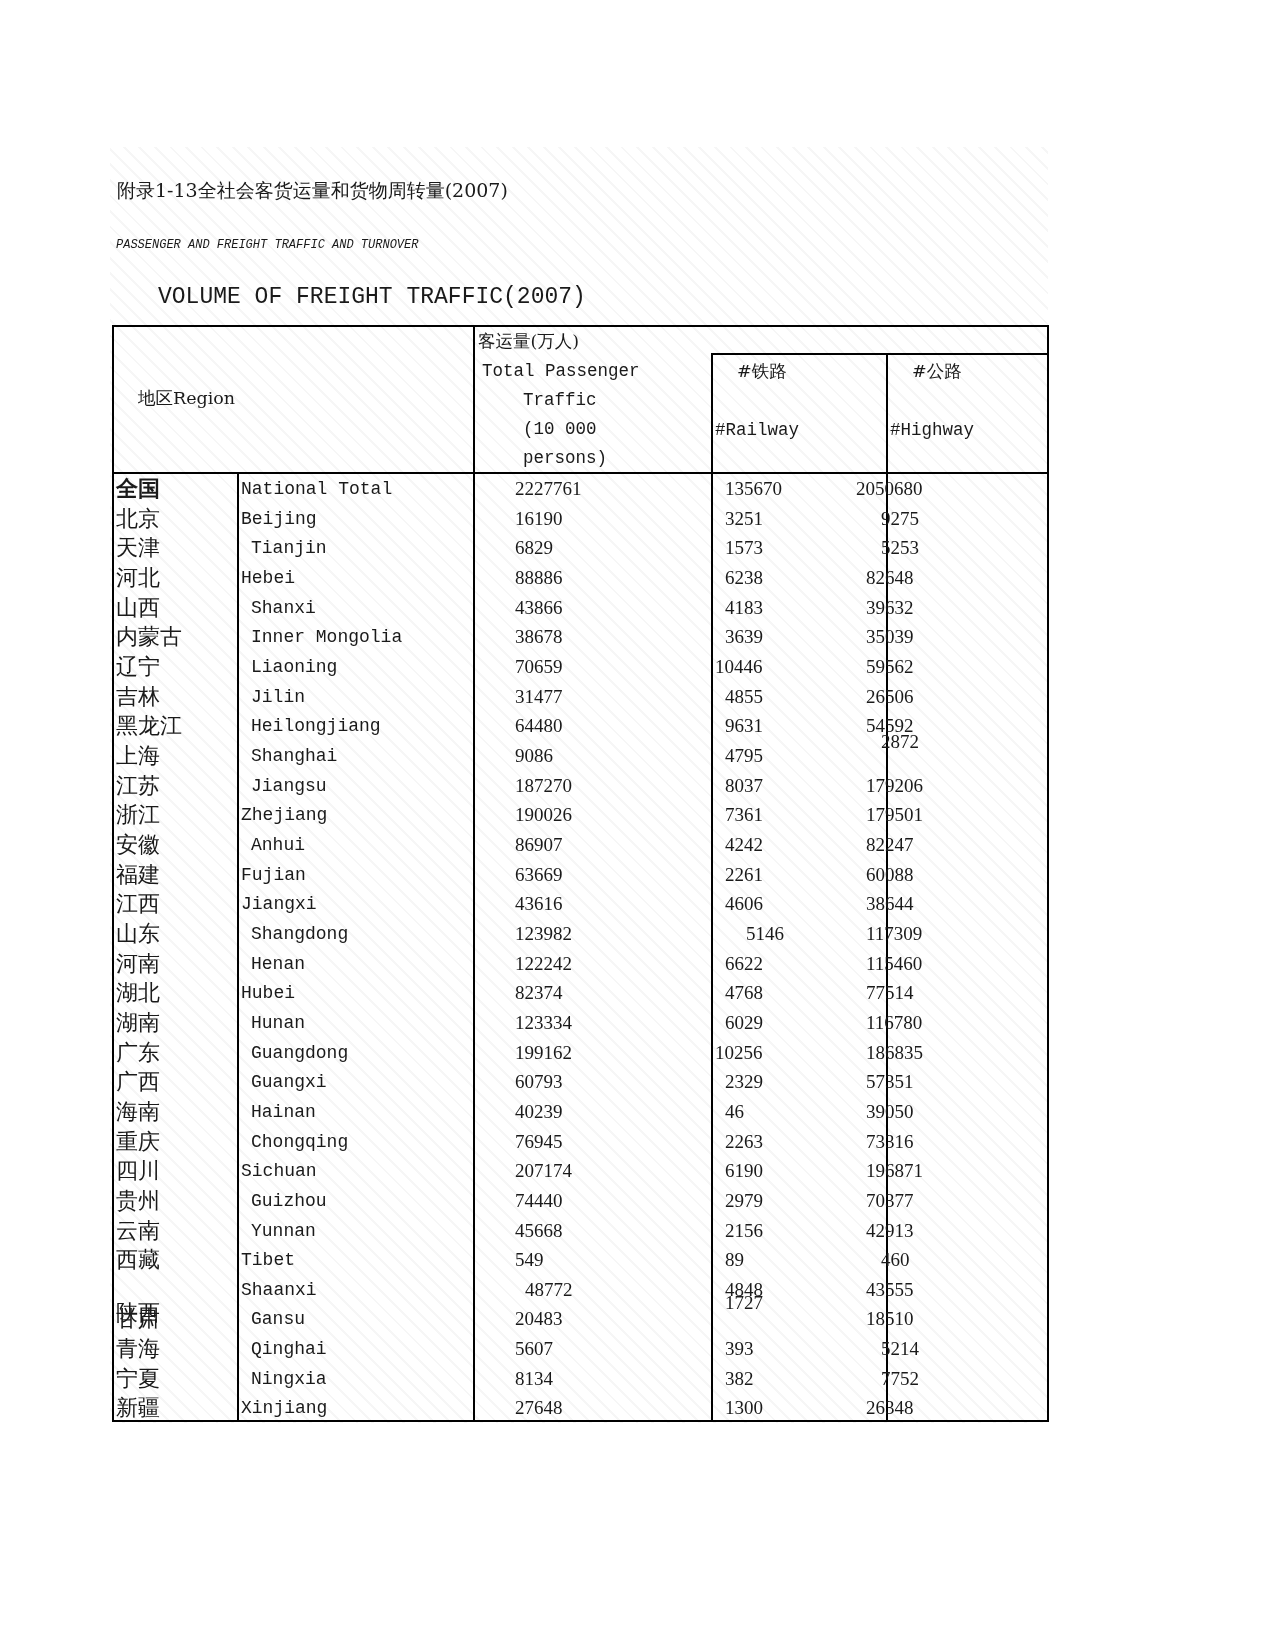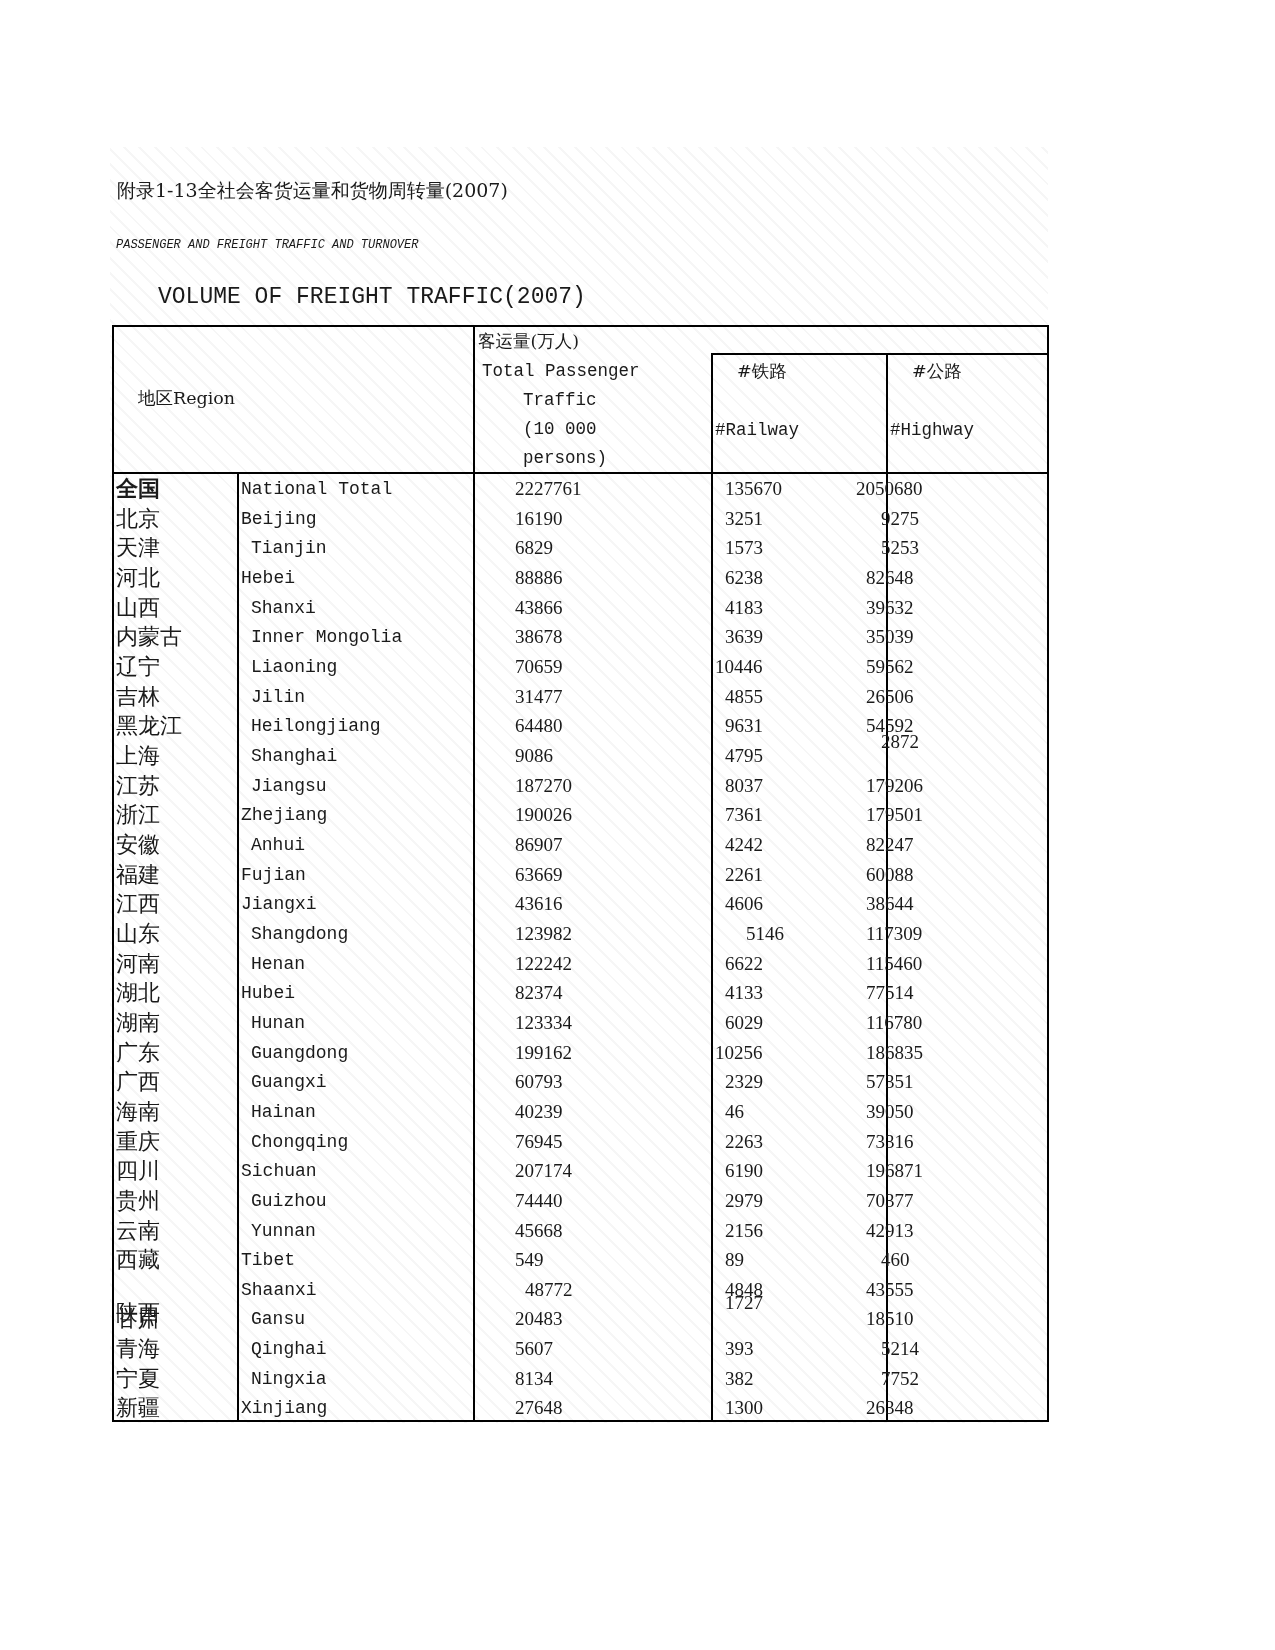--- a/index.html
+++ b/index.html
@@ -140,21 +140,21 @@
       <div class="txt num" style="left: 613px; top: 597.9px; margin-left: 21px;">5146</div>
       <div class="txt num" style="left: 754px; top: 597.9px;">117309</div>
       <div class="txt cn" style="left: 4px; top: 627.56px;">河南</div>
       <div class="txt " style="left: 139px; top: 627.56px;">Henan</div>
       <div class="txt num" style="left: 403px; top: 627.56px;">122242</div>
       <div class="txt num" style="left: 613px; top: 627.56px;">6622</div>
       <div class="txt num" style="left: 754px; top: 627.56px;">115460</div>
       <div class="txt cn" style="left: 4px; top: 657.22px;">湖北</div>
       <div class="txt " style="left: 129px; top: 657.22px;">Hubei</div>
       <div class="txt num" style="left: 403px; top: 657.22px;">82374</div>
-      <div class="txt num" style="left: 613px; top: 657.22px;">4133</div>
+      <div class="txt num" style="left: 613px; top: 657.22px;">4768</div>
       <div class="txt num" style="left: 754px; top: 657.22px;">77514</div>
       <div class="txt cn" style="left: 4px; top: 686.88px;">湖南</div>
       <div class="txt " style="left: 139px; top: 686.88px;">Hunan</div>
       <div class="txt num" style="left: 403px; top: 686.88px;">123334</div>
       <div class="txt num" style="left: 613px; top: 686.88px;">6029</div>
       <div class="txt num" style="left: 754px; top: 686.88px;">116780</div>
       <div class="txt cn" style="left: 4px; top: 716.54px;">广东</div>
       <div class="txt " style="left: 139px; top: 716.54px;">Guangdong</div>
       <div class="txt num" style="left: 403px; top: 716.54px;">199162</div>
       <div class="txt num" style="left: 603px; top: 716.54px;">10256</div>

